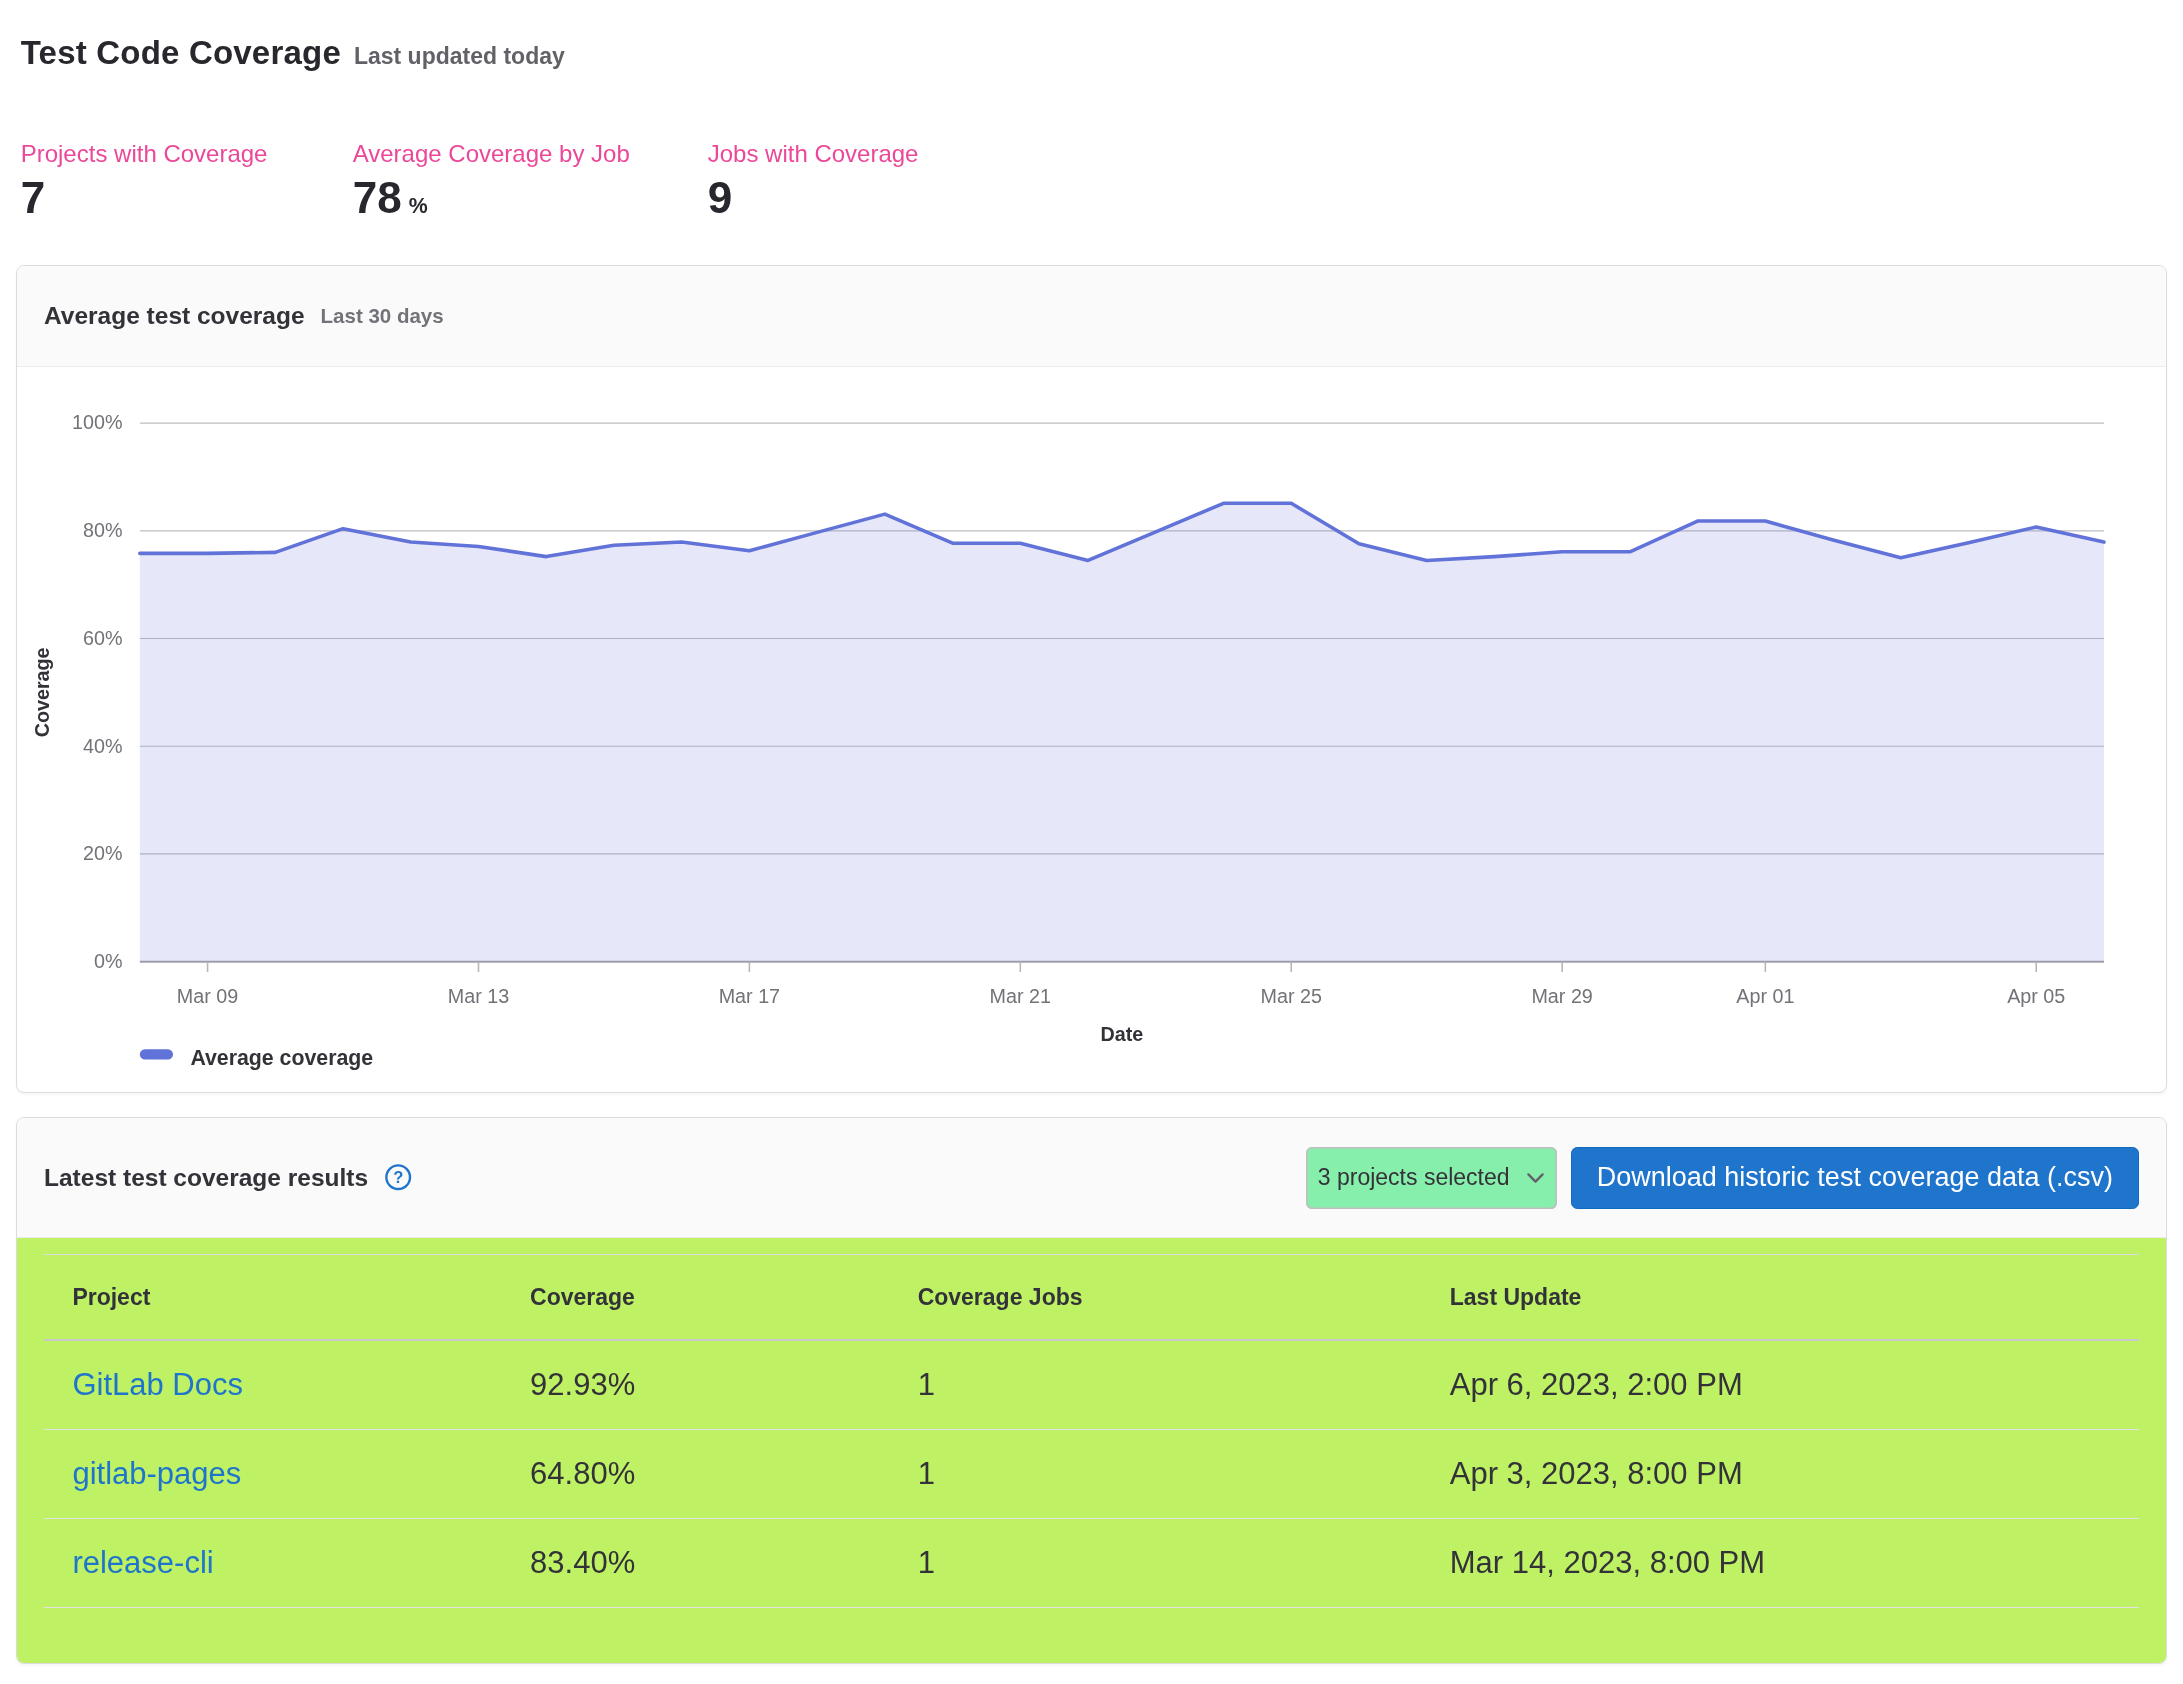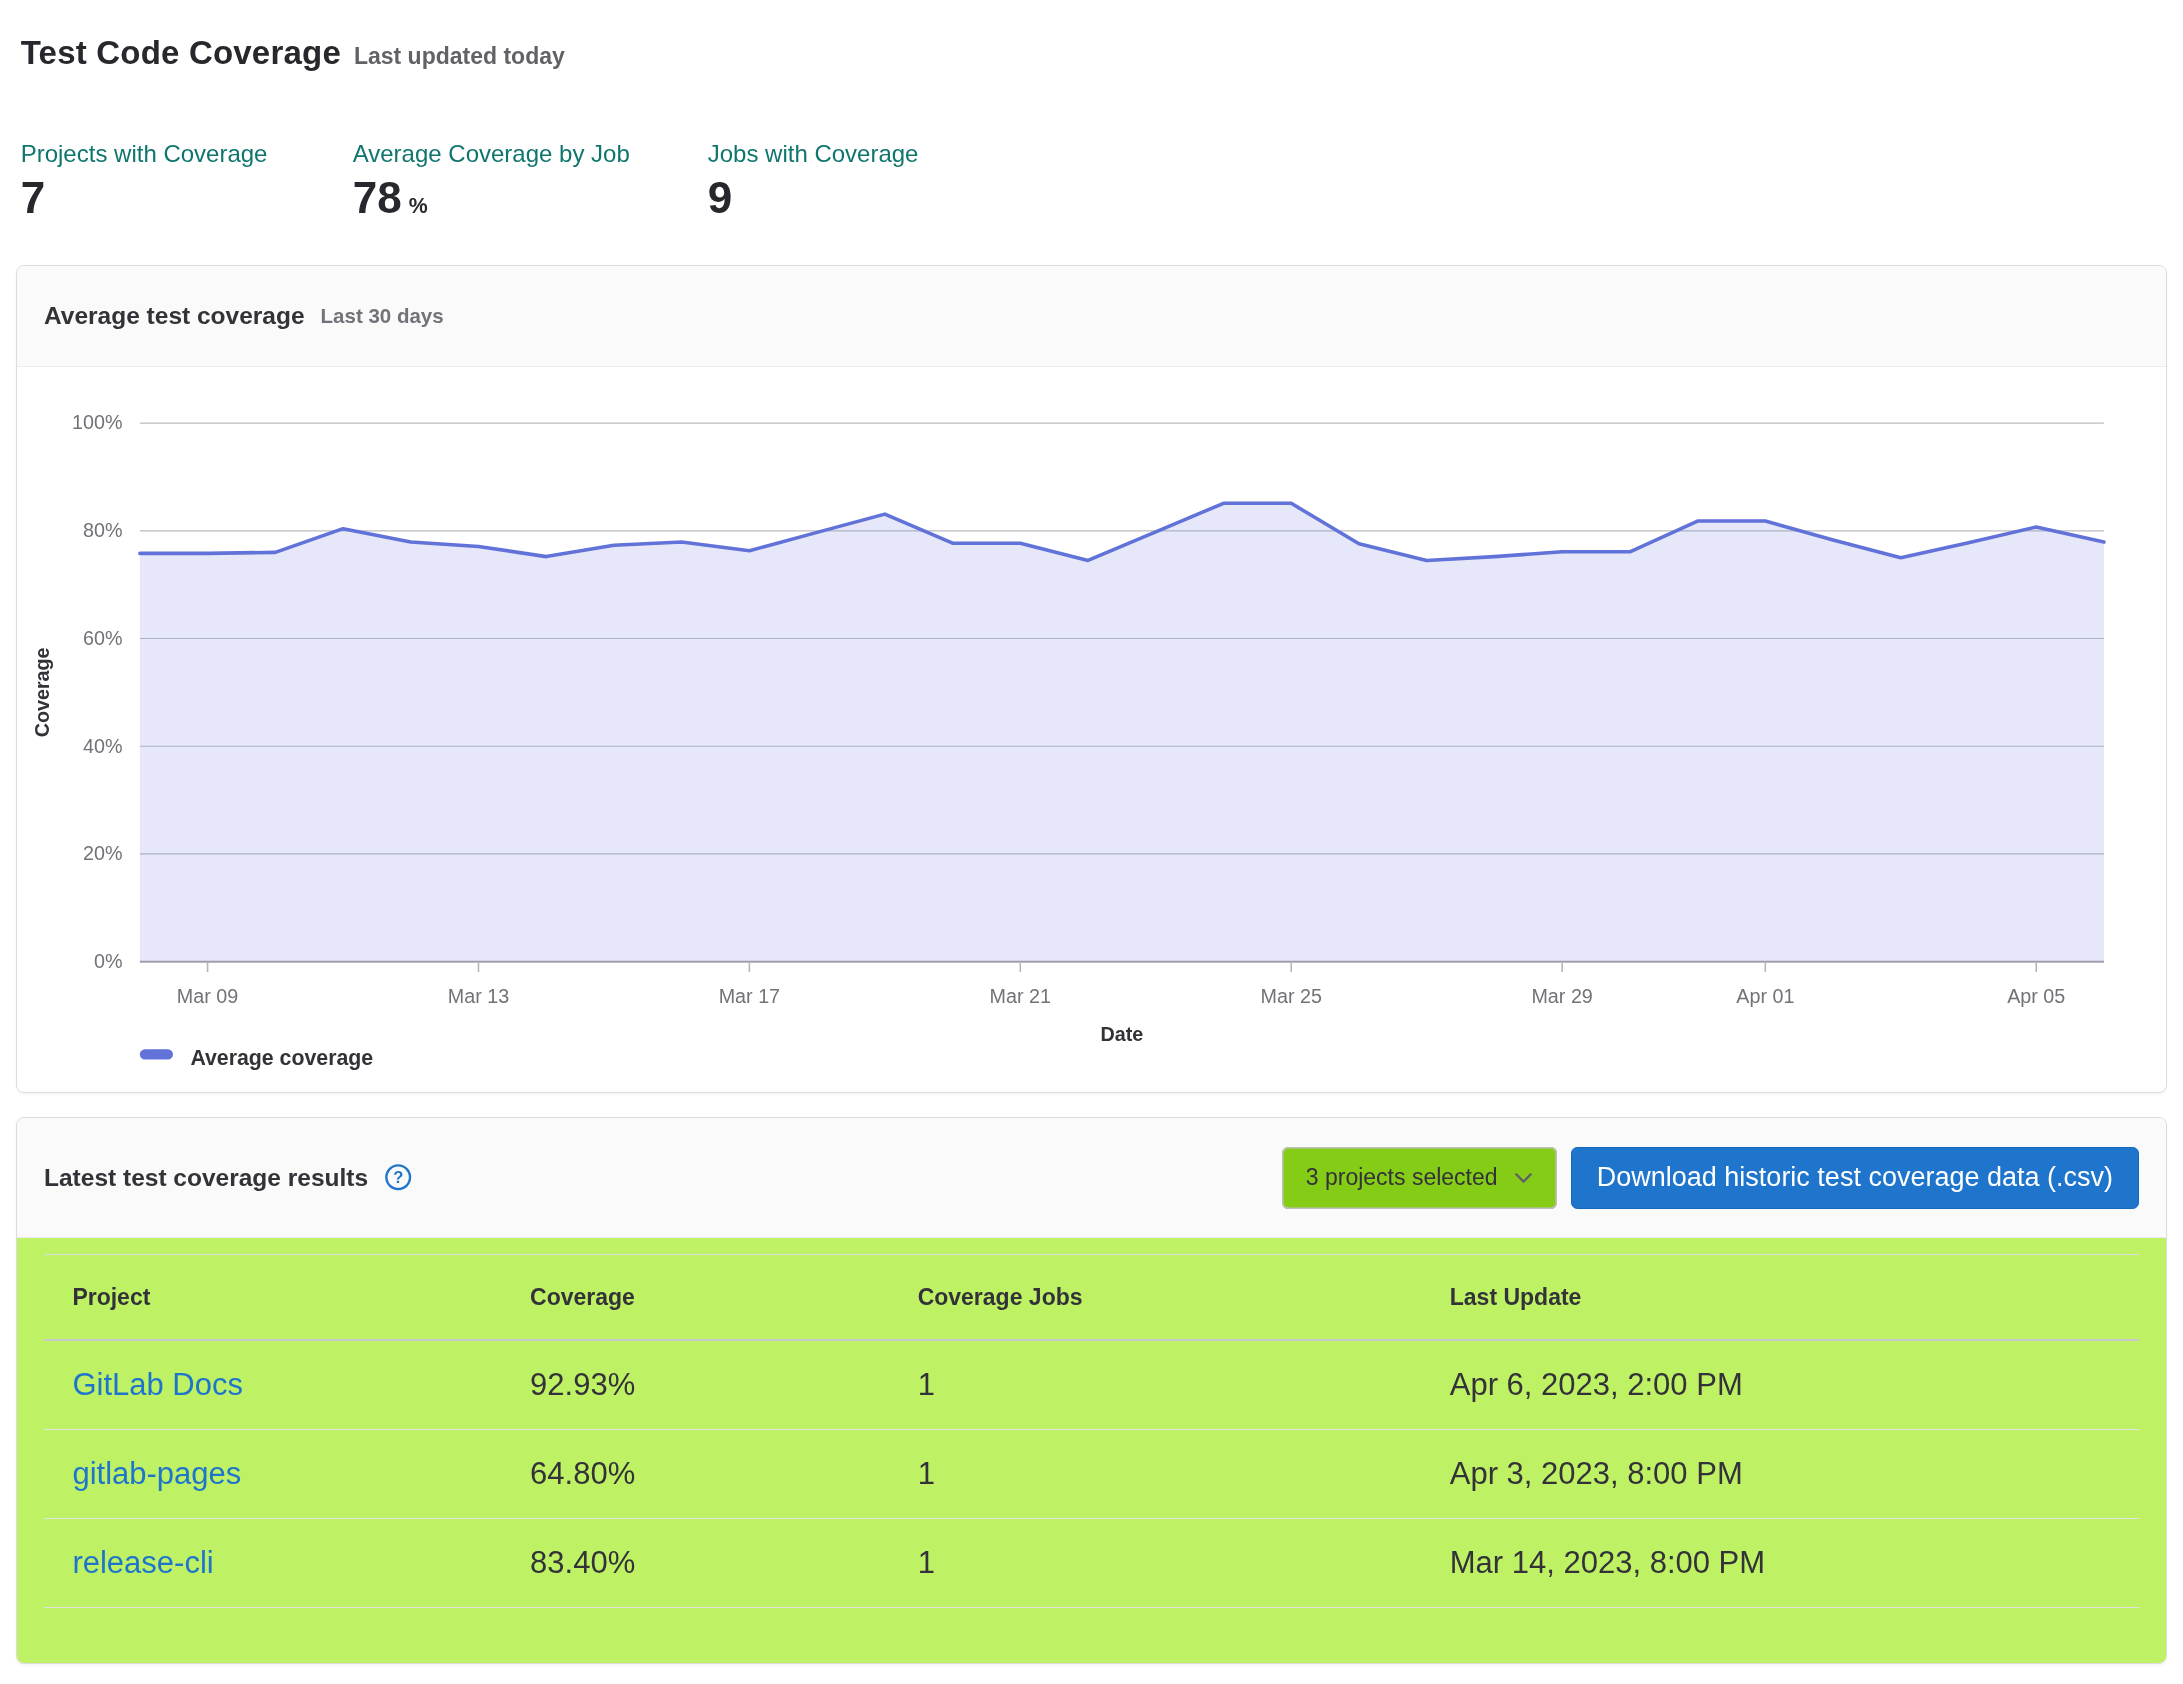--- a/index.html
+++ b/index.html
@@ -10,21 +10,21 @@
   }
   .page { padding:24px 16px 0 16px; }
 
   .page-header { display:flex; align-items:baseline; gap:13px; margin-left:4.7px; margin-top:9.5px; }
   .page-title { font-size:33px; font-weight:700; color:#28272d; letter-spacing:0.2px; }
   .updated { font-size:23px; font-weight:600; color:#626168; }
 
   .metrics { display:flex; margin:68px 0 0 4.7px; }
   .metric { width:332px; }
   .metric.m2 { width:355px; }
-  .metric-label { font-size:24px; color:#0f766e; }
+  .metric-label { font-size:24px; color:#ec4899; }
   .metric-value-row { display:flex; align-items:baseline; gap:7.1px; margin-top:6.3px; }
   .metric-value { font-size:44px; font-weight:700; color:#28272d; line-height:1.1; }
   .metric-suffix { font-size:21.3px; font-weight:700; color:#28272d; }
 
   .card { border:1.6px solid #dcdcde; border-radius:8px; background:#fff; box-shadow:0 1.6px 3.2px rgba(0,0,0,.04); }
   .chart-card { margin-top:43px; }
   .card-header {
     display:flex; align-items:center; background:#fafafa;
     border-bottom:1.6px solid #ececef; border-radius:7.1px 7.1px 0 0;
     padding:0 27px; height:101px;
@@ -33,22 +33,22 @@
   .card-subtitle { font-size:20.5px; font-weight:600; color:#737278; margin-left:16px; }
   .chart-body { padding:0; }
   svg.chart { display:block; width:2149px; height:725px; }
 
   .results-card { margin-top:24px; }
   .results-header { justify-content:space-between; height:120px; border-radius:7.1px 7.1px 0 0; }
   .results-title-wrap { display:flex; align-items:center; gap:16px; }
   .help-icon { display:inline-flex; cursor:pointer; }
   .controls { display:flex; align-items:center; gap:14.2px; }
   .dropdown {
-    display:flex; align-items:center; gap:16px; height:62px; padding:0 24px;
-    background:#84cc16; border-radius:6.3px; box-shadow:inset 0 0 0 1.6px #bfbfbf;
+    display:flex; align-items:center; gap:16px; height:62px; padding:0 12px;
+    background:#86efac; border-radius:6.3px; box-shadow:inset 0 0 0 1.6px #bfbfbf;
     font-size:23px; color:#333238; cursor:pointer; white-space:nowrap;
   }
   .btn-primary {
     display:flex; align-items:center; height:62px; padding:0 25px;
     background:#1f75cb; border:1.6px solid #1068bf; border-radius:6.3px;
     font-size:27px; font-weight:500; color:#ffffff; cursor:pointer; white-space:nowrap;
   }
   .results-body { padding:16px 27px 55px 27px; background:#bef264; border-radius:0 0 7.1px 7.1px; }
   table { width:100%; border-collapse:collapse; table-layout:fixed; }
   th {

